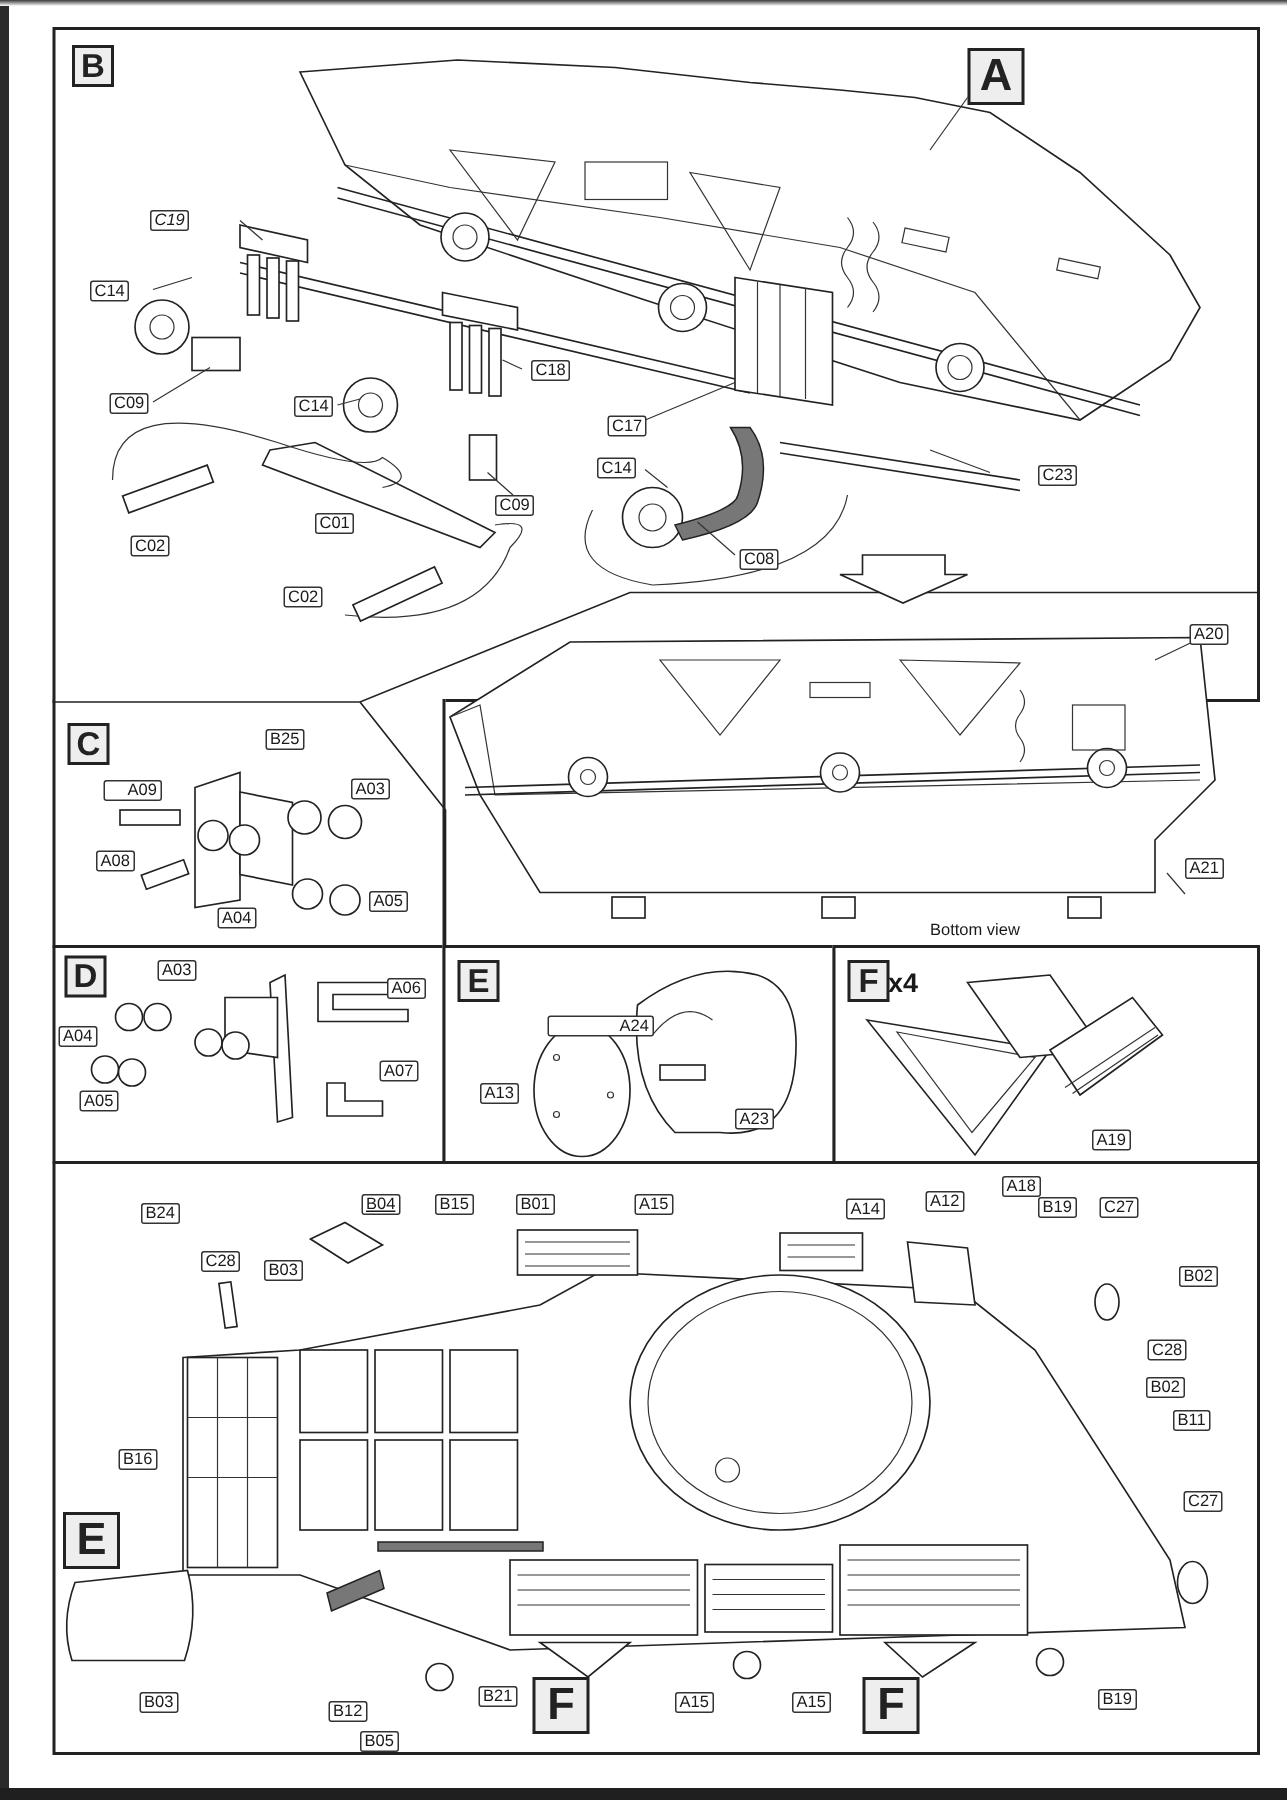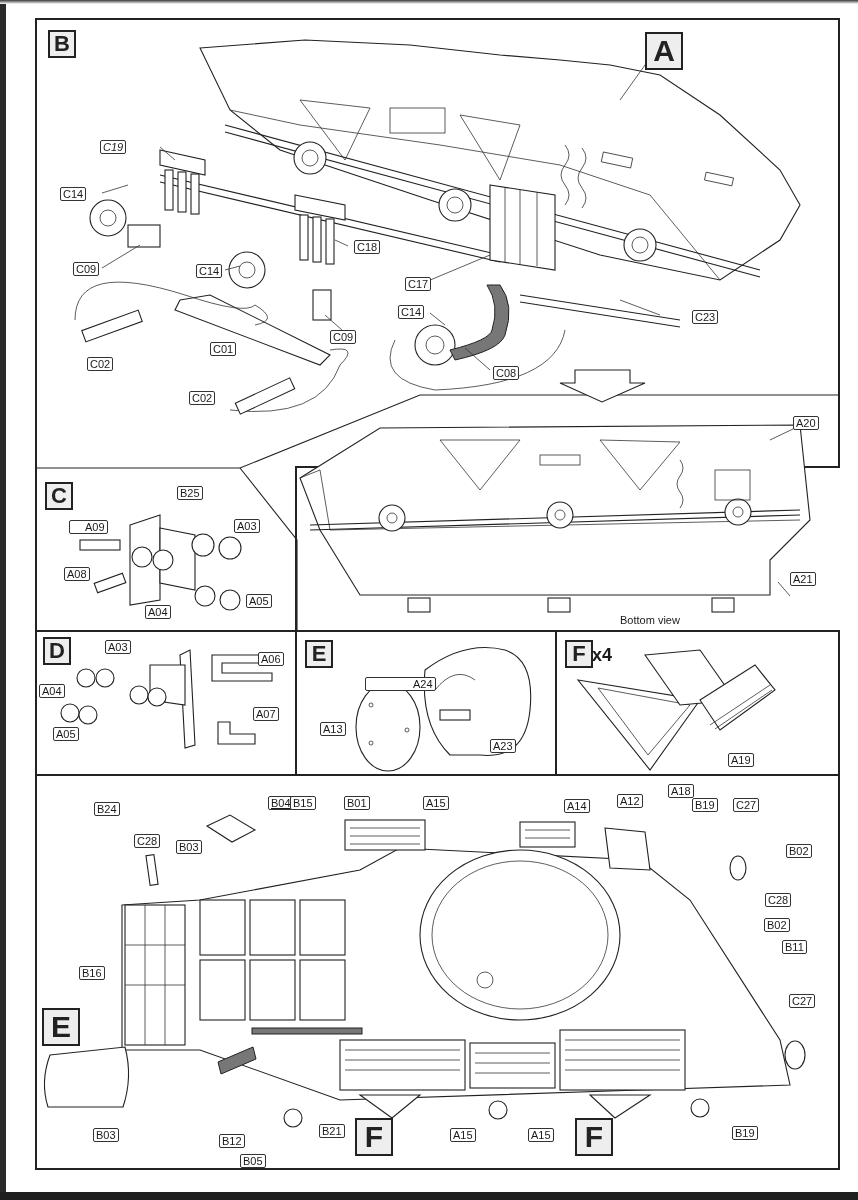--- a/index.html
+++ b/index.html
@@ -294,21 +294,21 @@
 
 <div class="step" style="left:565px;top:640px;">F</div>
 <span class="mult" style="left:592px;top:645px;">x4</span>
 <span class="lbl" style="left:668px;top:760px;margin-top:24px;">A18</span>
 <span class="lbl" style="left:728px;top:753px;">A19</span>
 
 <div class="step big" style="left:42px;top:1008px;">E</div>
 <div class="step big" style="left:355px;top:1118px;">F</div>
 <div class="step big" style="left:575px;top:1118px;">F</div>
 
-<span class="lbl" style="left:268px;top:796px;text-decoration:underline;">B04</span>
+<span class="lbl" style="left:241px;top:796px;text-decoration:underline;">B04</span>
 <span class="lbl" style="left:290px;top:796px;">B15</span>
 <span class="lbl" style="left:344px;top:796px;">B01</span>
 <span class="lbl" style="left:423px;top:796px;">A15</span>
 <span class="lbl" style="left:564px;top:799px;">A14</span>
 <span class="lbl" style="left:617px;top:794px;">A12</span>
 <span class="lbl" style="left:692px;top:798px;">B19</span>
 <span class="lbl" style="left:733px;top:798px;">C27</span>
 <span class="lbl" style="left:134px;top:834px;">C28</span>
 <span class="lbl" style="left:176px;top:840px;">B03</span>
 <span class="lbl" style="left:786px;top:844px;">B02</span>

